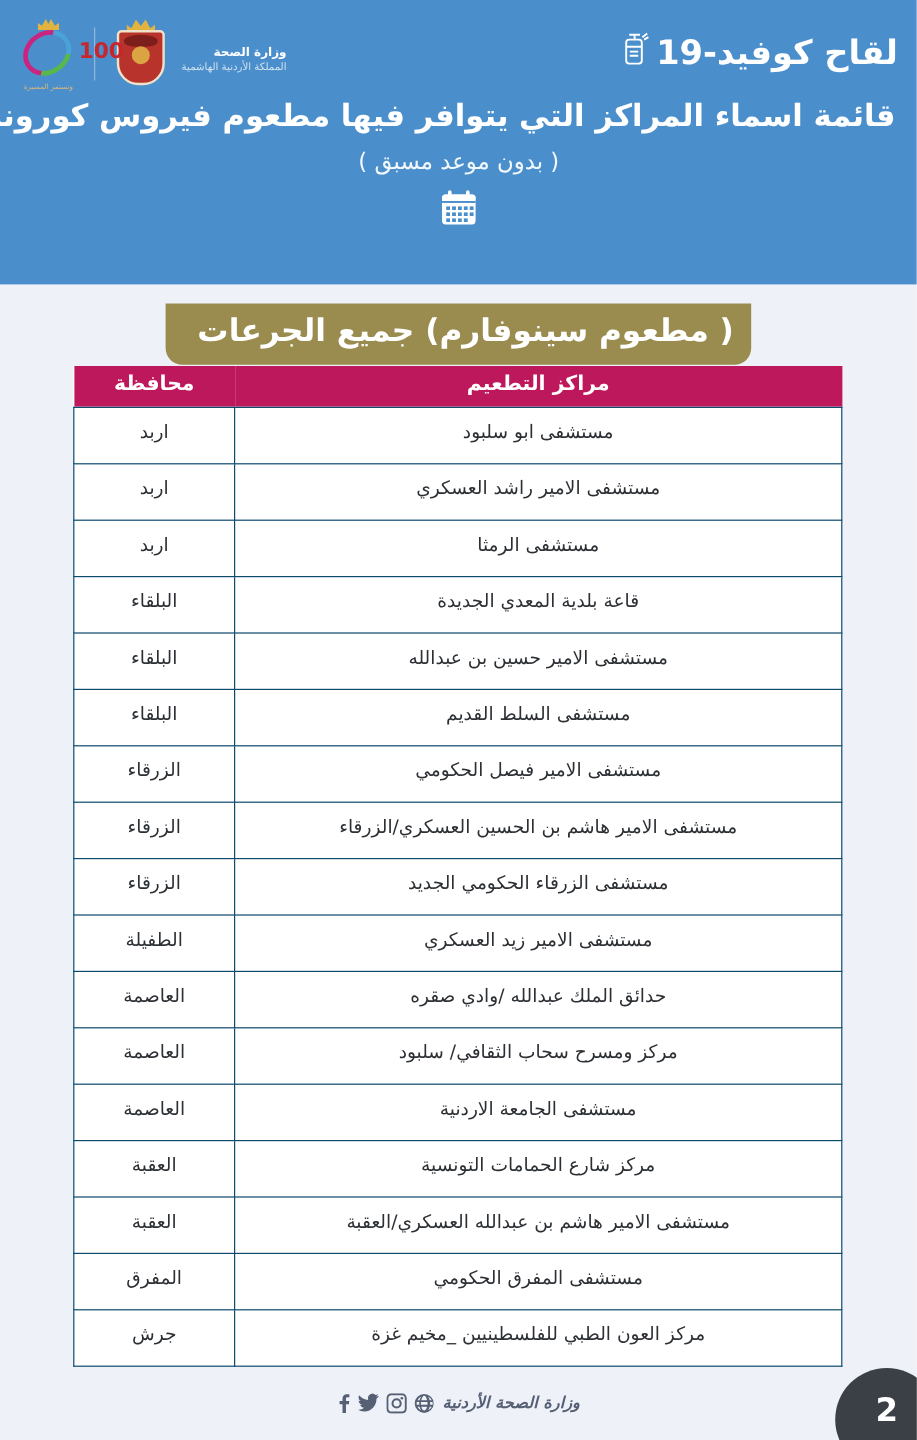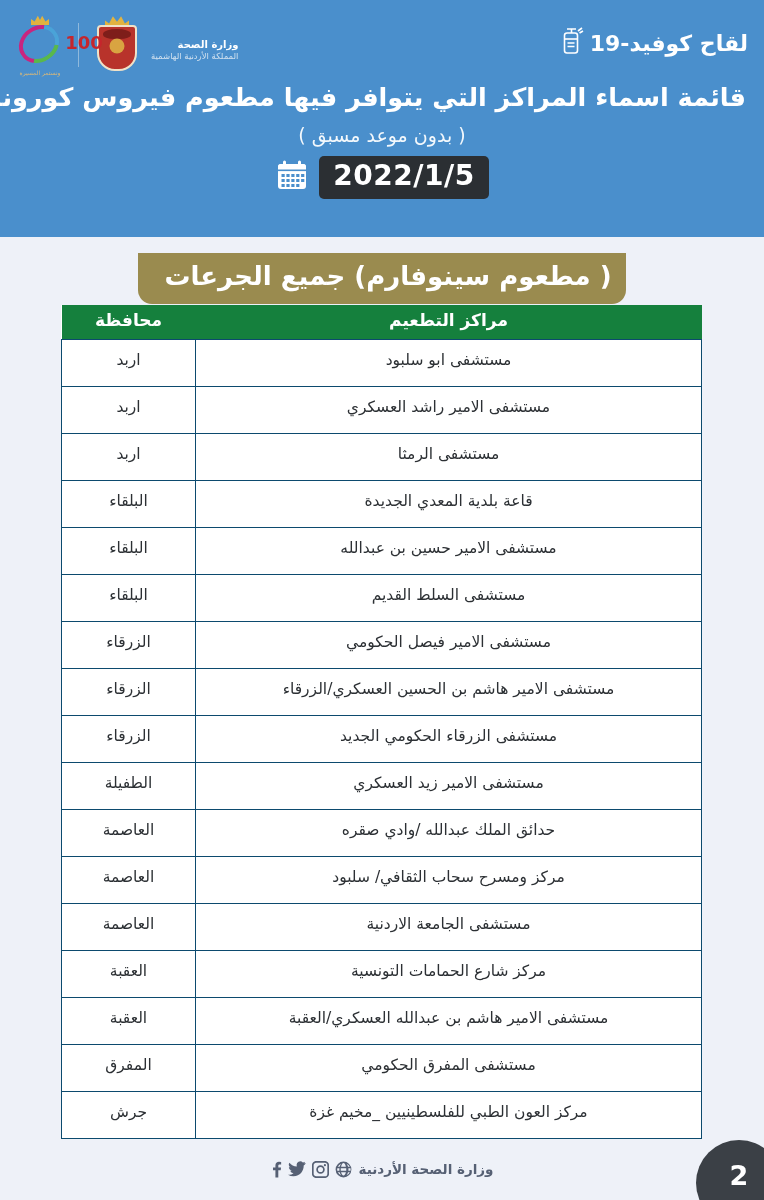--- a/index.html
+++ b/index.html
@@ -150,21 +150,21 @@
   .covid-tag {
     display: flex;
     flex-direction: row;
     align-items: center;
     gap: 6px;
     padding-top: 12px;
     direction: rtl;
   }
   .covid-tag .tag-label {
     color: #ffffff;
-    font-size: 22px;
+    font-size: 28px;
     font-weight: bold;
     white-space: nowrap;
   }
   .vial-icon { width: 26px; height: 30px; flex: none; }
 
   
   .title-block {
     text-align: center;
     padding: 4px 18px 0 18px;
   }
@@ -231,21 +231,21 @@
     margin: 6px auto 0 auto;
     width: 640px;
   }
   table.centers {
     width: 640px;
     border-collapse: collapse;
     background: #ffffff;
     table-layout: fixed;
   }
   table.centers thead th {
-    background: #15803d;
+    background: #be185d;
     color: #ffffff;
     font-size: 17px;
     font-weight: bold;
     height: 34px;
     padding: 3px 10px 6px 10px;
     border: none;
   }
   th.col-centers { width: 506px; text-align: center; }
   th.col-gov     { width: 134px; text-align: center; }
 
@@ -277,20 +277,21 @@
   }
   .footer-inner {
     display: flex;
     flex-direction: row;
     align-items: center;
     justify-content: center;
     gap: 7px;
     height: 56px;
     padding-bottom: 6px;
     direction: rtl;
+    font-style: italic;
   }
   .footer-text {
     color: #566074;
     font-size: 13.5px;
     font-weight: bold;
   }
   .social {
     display: flex;
     flex-direction: row;
     align-items: center;
@@ -385,21 +386,20 @@
           <rect x="16.3" y="21" width="3.2" height="3"></rect>
           <rect x="21.2" y="21" width="3.2" height="3"></rect>
           <rect x="26.1" y="21" width="3.2" height="3"></rect>
           <rect x="6.5" y="26" width="3.2" height="3"></rect>
           <rect x="11.4" y="26" width="3.2" height="3"></rect>
           <rect x="16.3" y="26" width="3.2" height="3"></rect>
           <rect x="21.2" y="26" width="3.2" height="3"></rect>
         </g>
       </svg>
     </span>
-    <span class="date-badge">2022/1/5</span>
   </div>
 
 </div>
 
 <div class="banner-wrap">
   <div class="dose-banner">( مطعوم سينوفارم)  جميع الجرعات</div>
 </div>
 
 <div class="table-wrap">
   <table class="centers">

